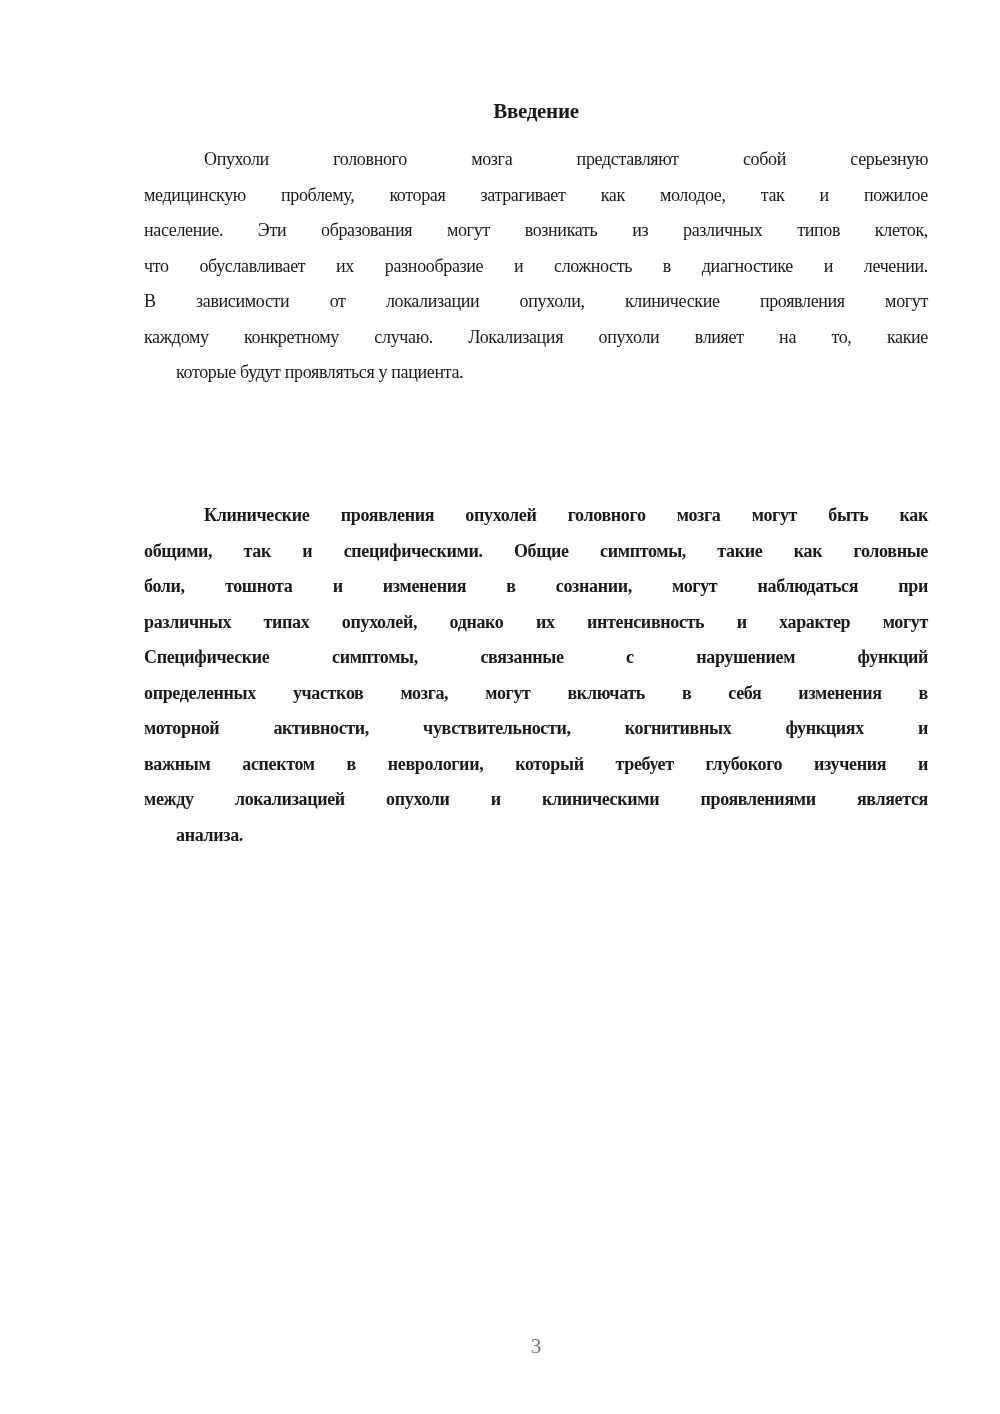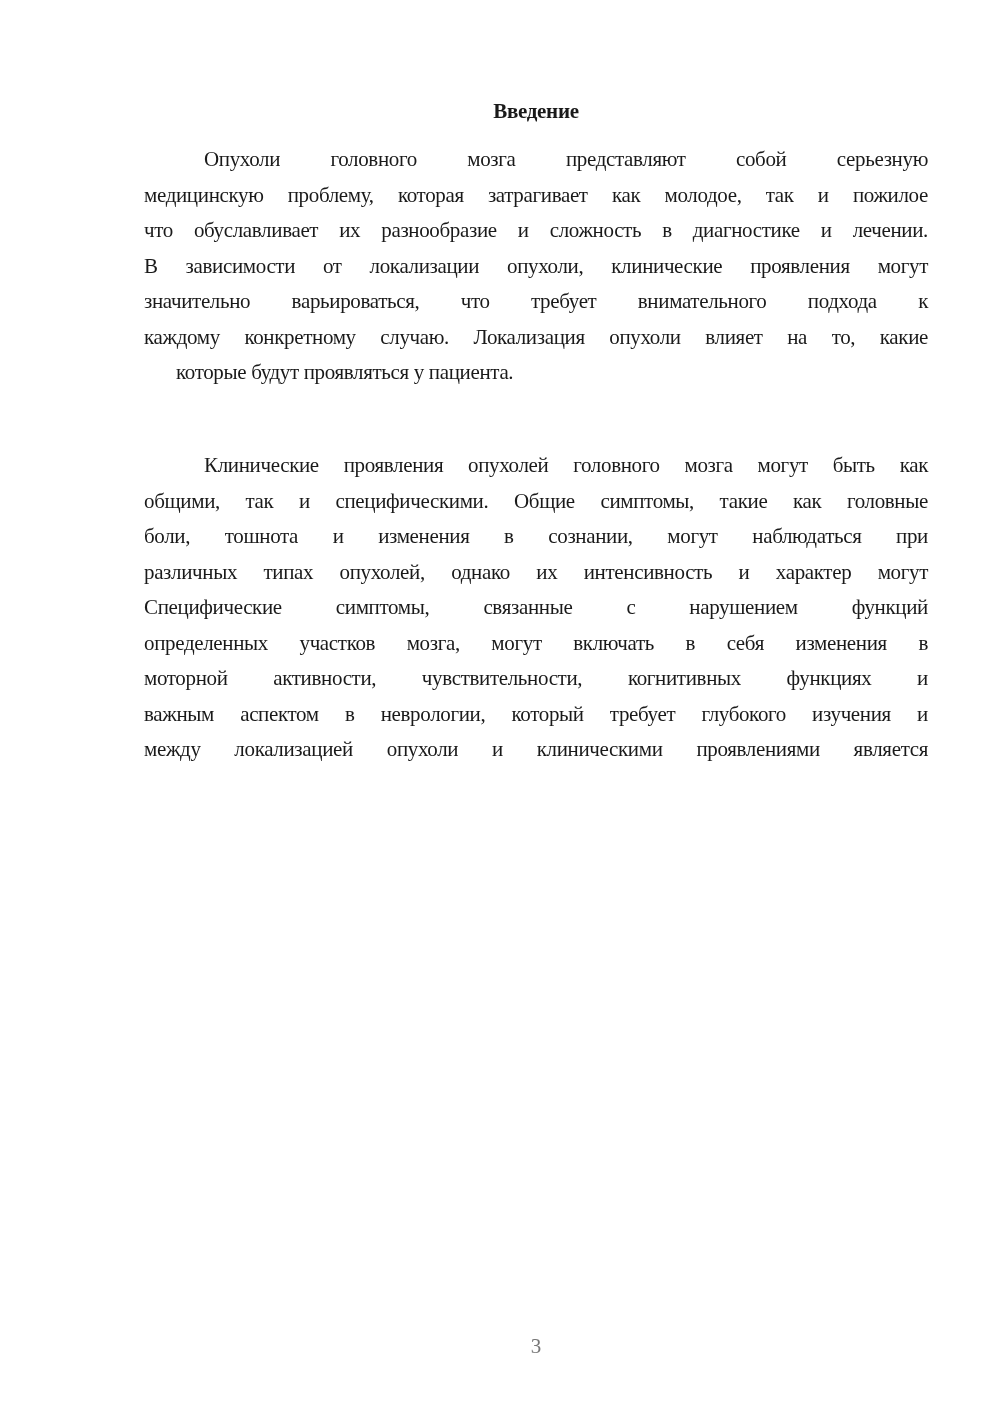--- a/index.html
+++ b/index.html
@@ -29,40 +29,40 @@
       text-align: center;
       font-weight: bold;
       font-size: 21px;
       line-height: 30px;
       letter-spacing: -0.3px;
     }
     .para {
       position: absolute;
       left: 144px;
       width: 784px;
-      font-size: 21px;
+      font-size: 18px;
       line-height: 35.5px;
       letter-spacing: -0.35px;
     }
     .para .line {
       display: block;
       height: 35.5px;
       white-space: nowrap;
       text-align: justify;
       text-align-last: justify;
     }
     .para .line.first {
       padding-left: 60px;
     }
     .para .line.last {
       text-align-last: left;
       margin-left: 32px;
     }
     #p1 { top: 142px; }
-    #p2 { top: 448px; }
+    #p2 { top: 498px; font-weight: bold; }
     .page-number {
       position: absolute;
       top: 1334px;
       left: 0;
       width: 1072px;
       text-align: center;
       font-size: 21px;
       line-height: 24px;
       color: #777777;
     }
@@ -70,34 +70,35 @@
 </head>
 <body>
 
 <div class="page">
 
   <div class="title">Введение</div>
 
   <div class="para" id="p1">
     <span class="line first">Опухоли головного мозга представляют собой серьезную</span>
     <span class="line">медицинскую проблему, которая затрагивает как молодое, так и пожилое</span>
+    <span class="line">население. Эти образования могут возникать из различных типов клеток,</span>
     <span class="line">что обуславливает их разнообразие и сложность в диагностике и лечении.</span>
     <span class="line">В зависимости от локализации опухоли, клинические проявления могут</span>
-    <span class="line">значительно варьироваться, что требует внимательного подхода к</span>
     <span class="line">каждому конкретному случаю. Локализация опухоли влияет на то, какие</span>
     <span class="line last">которые будут проявляться у пациента.</span>
   </div>
 
   <div class="para" id="p2">
     <span class="line first">Клинические проявления опухолей головного мозга могут быть как</span>
     <span class="line">общими, так и специфическими. Общие симптомы, такие как головные</span>
     <span class="line">боли, тошнота и изменения в сознании, могут наблюдаться при</span>
     <span class="line">различных типах опухолей, однако их интенсивность и характер могут</span>
     <span class="line">Специфические симптомы, связанные с нарушением функций</span>
     <span class="line">определенных участков мозга, могут включать в себя изменения в</span>
     <span class="line">моторной активности, чувствительности, когнитивных функциях и</span>
     <span class="line">важным аспектом в неврологии, который требует глубокого изучения и</span>
     <span class="line">между локализацией опухоли и клиническими проявлениями является</span>
+    <span class="line last">анализа.</span>
   </div>
 
   <div class="page-number">3</div>
 
 </div>
 
 </body></html>

